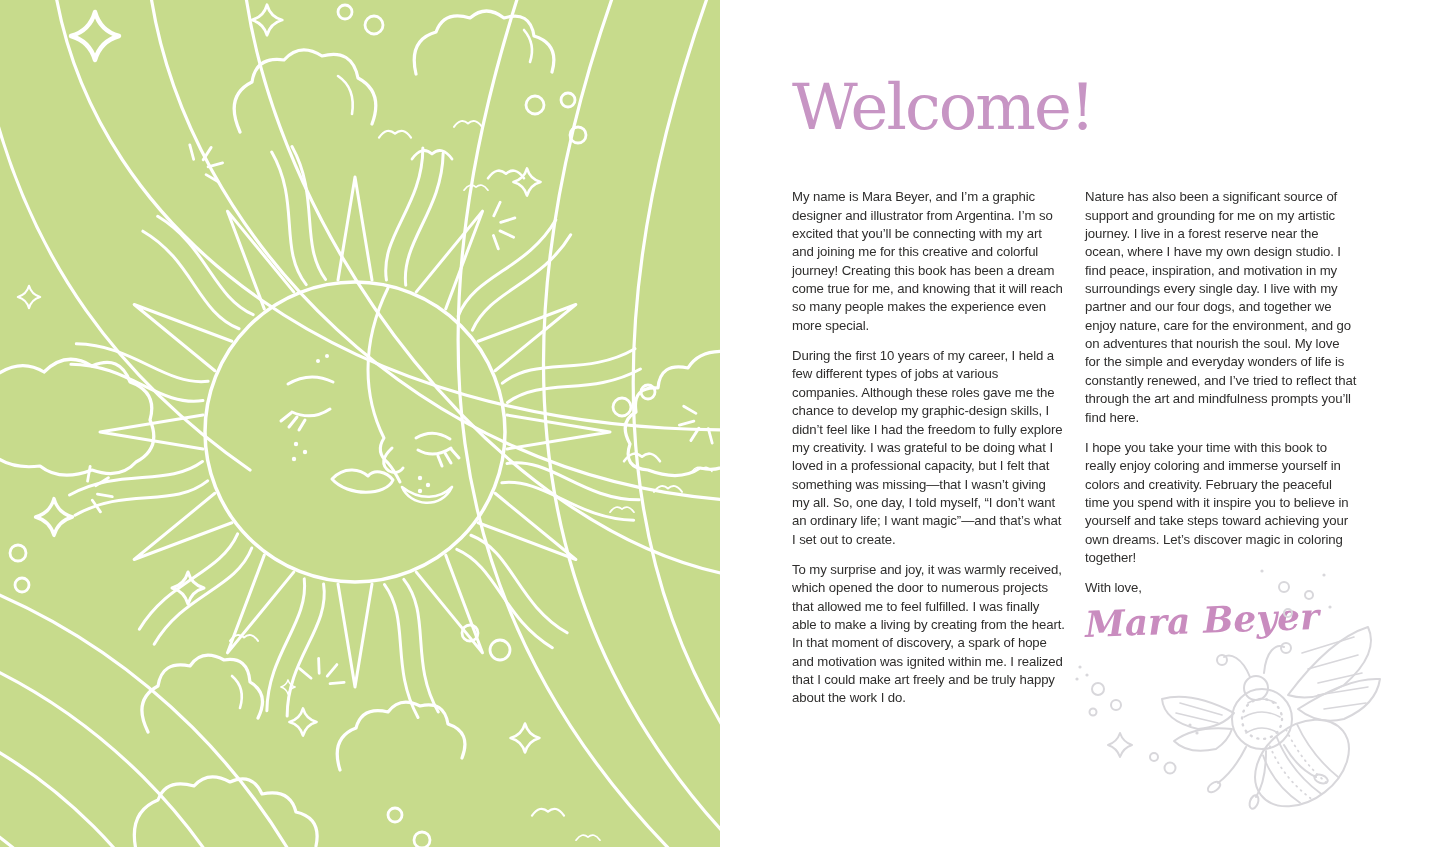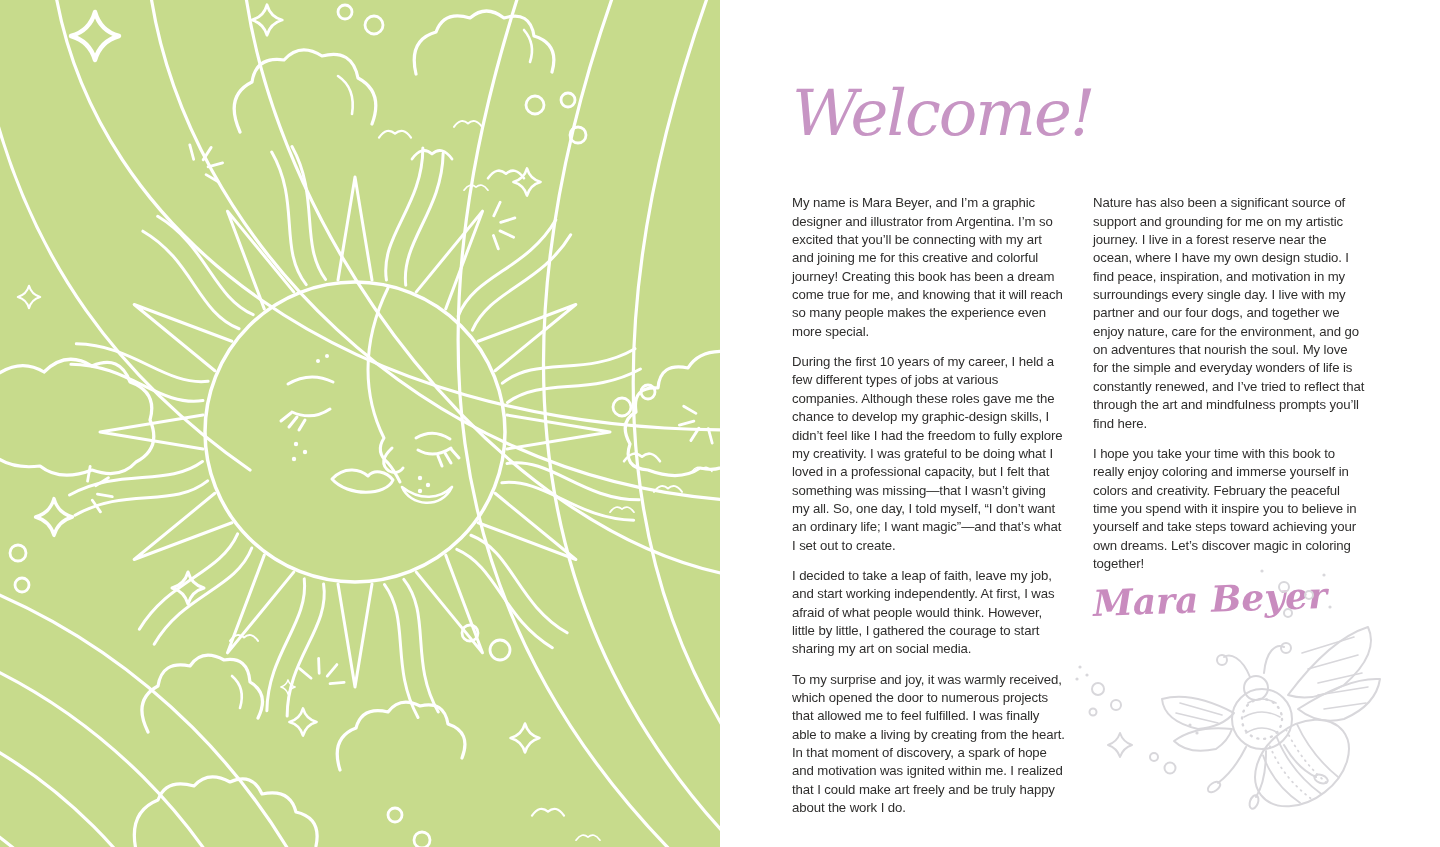--- a/index.html
+++ b/index.html
@@ -14,28 +14,28 @@
     background:#c7db8c;overflow:hidden;position:relative;
   }
   .page-left svg{display:block;}
   .page-right{
     width:720px;height:847px;flex:0 0 720px;
     background:#ffffff;position:relative;
     box-sizing:border-box;
     padding:70px 74px 0 72px;
   }
   h1.welcome{
-    margin:8px 0 46px 0;
+    margin:2px 0 46px 0;
     font-family:"DejaVu Serif",serif;
-    font-style:italic;font-weight:400;
+    font-weight:400;
     font-size:64px;line-height:1.1;
     letter-spacing:-2px;
     color:#c795c4;
   }
-  .cols{display:flex;gap:28px;justify-content:flex-end;}
+  .cols{display:flex;gap:20px;}
   .col{width:273px;flex:0 0 273px;}
   .col p{
     margin:0 0 12px 0;
     font-size:13.2px;line-height:1.39;
     letter-spacing:-0.1px;
     color:#2f2e2d;
   }
   .closing{margin-bottom:6px !important;}
   .signature{
     font-family:"DejaVu Serif",serif;
@@ -214,26 +214,26 @@
   </div>
 
   <div class="page page-right">
 
     <h1 class="welcome">Welcome!</h1>
 
     <div class="cols">
       <div class="col">
         <p>My name is Mara Beyer, and I’m a graphic designer and illustrator from Argentina. I’m so excited that you’ll be connecting with my art and joining me for this creative and colorful journey! Creating this book has been a dream come true for me, and knowing that it will reach so many people makes the experience even more special.</p>
         <p>During the first 10 years of my career, I held a few different types of jobs at various companies. Although these roles gave me the chance to develop my graphic-design skills, I didn’t feel like I had the freedom to fully explore my creativity. I was grateful to be doing what I loved in a professional capacity, but I felt that something was missing—that I wasn’t giving my all. So, one day, I told myself, “I don’t want an ordinary life; I want magic”—and that’s what I set out to create.</p>
-        <p>I decided to take a leap of faith, leave my job, and start working independently. At first, I was afraid of what people would think. However, little by little, I gathered the courage to start sharing my art on social media.</p>
         <p>To my surprise and joy, it was warmly received, which opened the door to numerous projects that allowed me to feel fulfilled. I was finally able to make a living by creating from the heart. In that moment of discovery, a spark of hope and motivation was ignited within me. I realized that I could make art freely and be truly happy about the work I do.</p>
       </div>
       <div class="col">
         <p>Nature has also been a significant source of support and grounding for me on my artistic journey. I live in a forest reserve near the ocean, where I have my own design studio. I find peace, inspiration, and motivation in my surroundings every single day. I live with my partner and our four dogs, and together we enjoy nature, care for the environment, and go on adventures that nourish the soul. My love for the simple and everyday wonders of life is constantly renewed, and I’ve tried to reflect that through the art and mindfulness prompts you’ll find here.</p>
         <p>I hope you take your time with this book to really enjoy coloring and immerse yourself in colors and creativity. February the peaceful time you spend with it inspire you to believe in yourself and take steps toward achieving your own dreams. Let’s discover magic in coloring together!</p>
+        <p class="closing">With love,</p>
         <div class="signature">Mara Beyer</div>
       </div>
     </div>
 
     <div class="bee-wrap">
       <svg width="360" height="260" viewBox="0 0 360 260" fill="none" stroke="#d8d7db" stroke-width="2" stroke-linecap="round" stroke-linejoin="round">
 
         <g>
           <circle cx="222" cy="30" r="5"></circle>
             <circle cx="247" cy="38" r="4"></circle>

